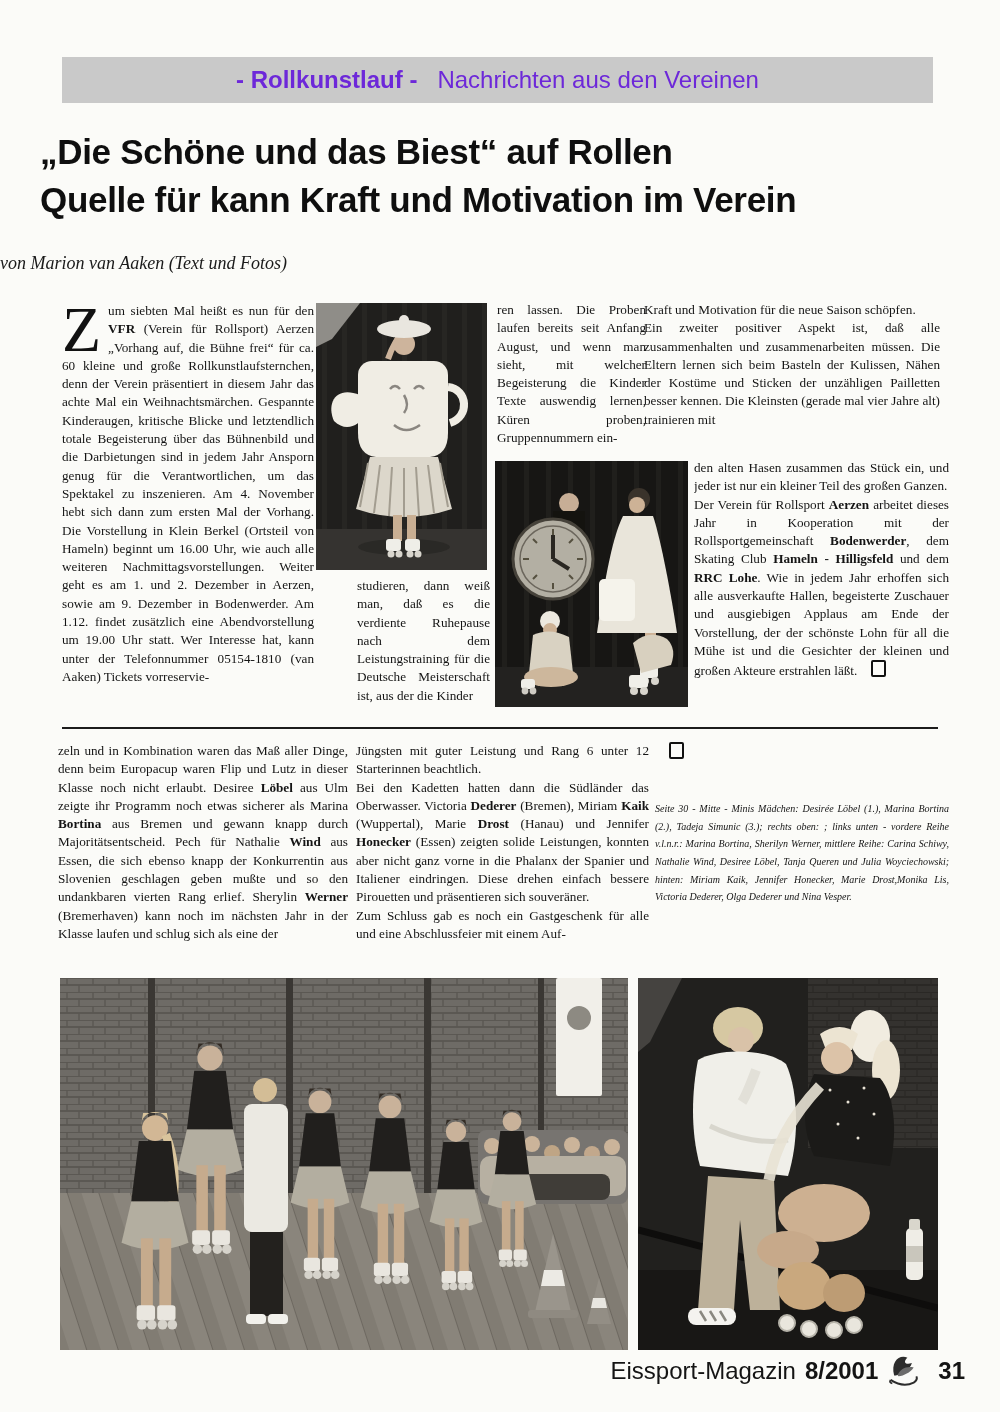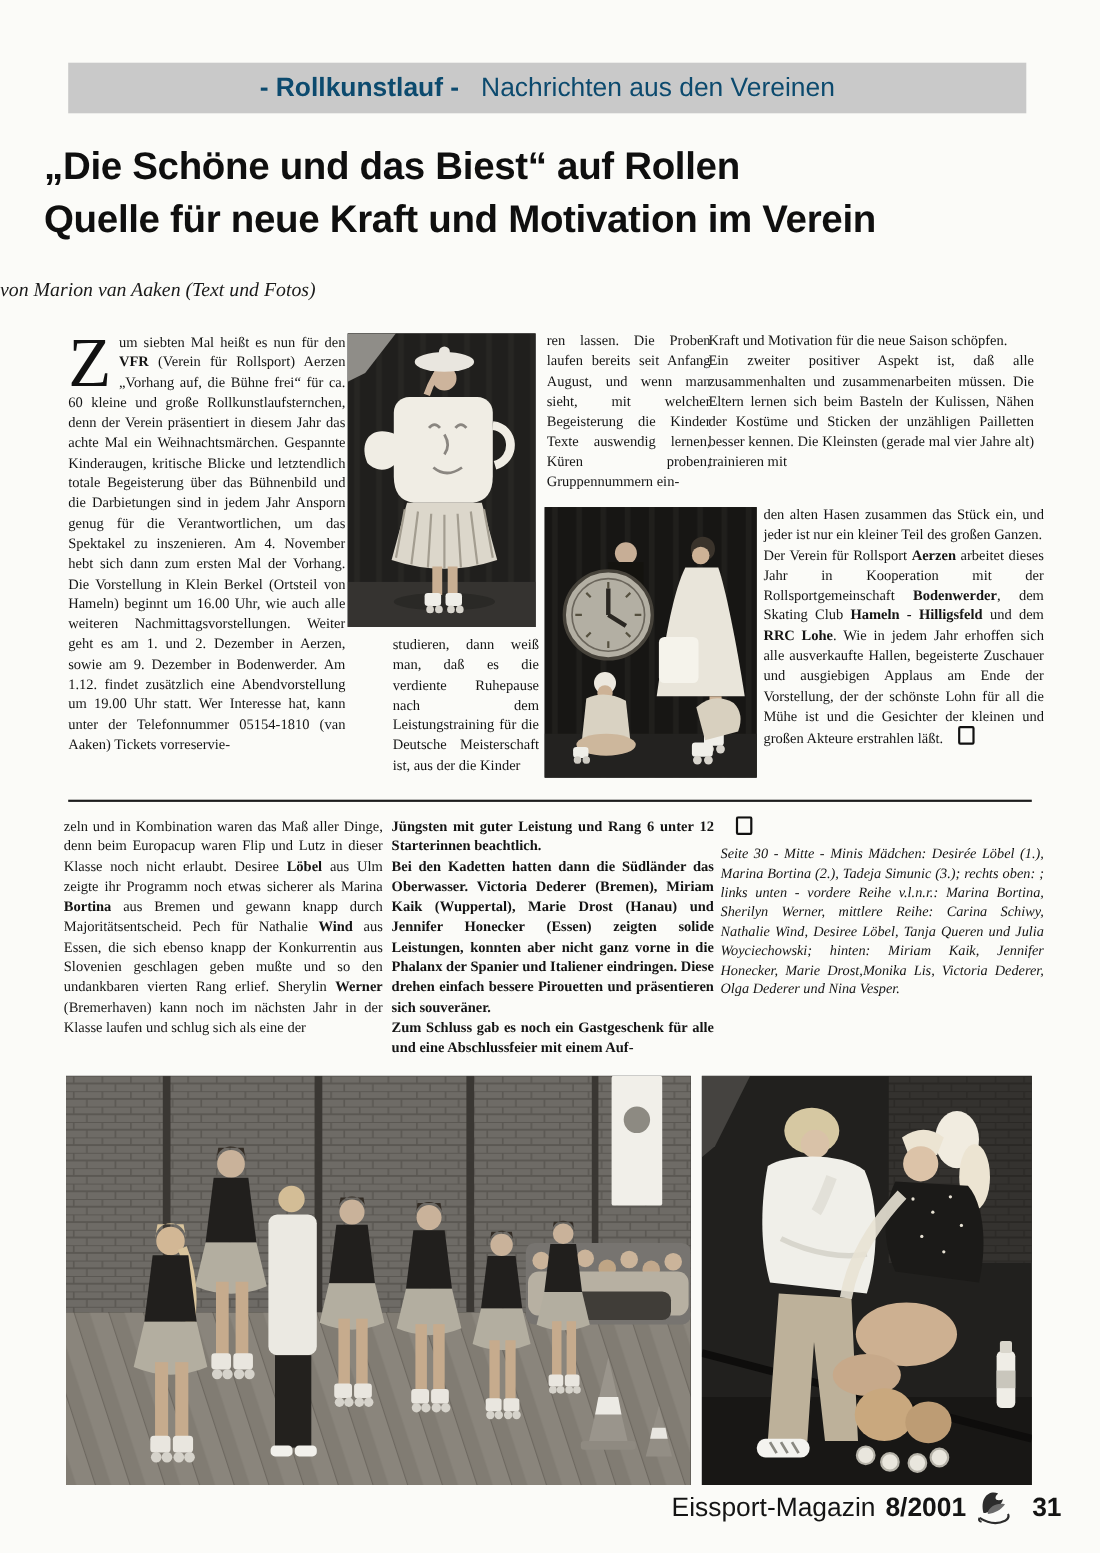--- a/index.html
+++ b/index.html
@@ -1,42 +1,42 @@
 <!DOCTYPE html>
 <html lang="de"><head>
 <meta charset="utf-8">
 <style>
   html,body{margin:0;padding:0;background:#e8e8e6;}
   .page{position:relative;width:1000px;height:1412px;margin:0 auto;background:#fbfbf8;
         font-family:"Liberation Serif",serif;color:#141414;overflow:hidden;}
   
   .kicker{position:absolute;left:62px;top:57px;width:871px;height:46px;background:#c9c9c9;
           display:flex;align-items:center;justify-content:center;gap:20px;
-          font-family:"Liberation Sans",sans-serif;font-size:24px;color:#0c4a6e;}
+          font-family:"Liberation Sans",sans-serif;font-size:24px;color:#6d28d9;}
   .kicker .b{font-weight:bold;}
   .headline{position:absolute;left:40px;top:128px;width:920px;margin:0;
             font-family:"Liberation Sans",sans-serif;font-weight:bold;font-size:35px;
             line-height:48px;color:#0f0f0f;letter-spacing:-0.3px;}
   .headline span{display:block;}
   .byline{position:absolute;left:0;top:253px;width:1000px;
           font-style:italic;font-size:18px;color:#1a1a1a;}
   
   .col{position:absolute;text-align:justify;font-size:13.2px;line-height:18.3px;
        overflow:hidden;hyphens:auto;-webkit-hyphens:auto;}
   .dropcap{float:left;font-size:64px;line-height:52px;padding:2px 7px 0 0;color:#111;}
   .c-top1{left:62px;top:302px;width:252px;height:424px;}
   .c-top2a{left:497px;top:301px;width:149px;height:162px;}
   .c-top2b{left:357px;top:577px;width:133px;height:150px;}
   .c-top3a{left:644px;top:301px;width:296px;height:158px;}
   .c-top3b{left:694px;top:459px;width:255px;height:263px;}
   .rule{position:absolute;left:62px;top:727px;width:876px;height:2px;background:#1c1c1c;}
   .c-bot1{left:58px;top:742px;width:290px;height:230px;}
-  .c-bot2{left:356px;top:742px;width:293px;height:230px;font-weight:bold;}
+  .c-bot2{left:356px;top:742px;width:293px;height:230px;}
   .c-bot3{left:655px;top:742px;width:294px;height:232px;}
-  .caption{display:block;margin-top:5px;font-style:italic;font-size:13px;line-height:17.6px;}
+  .caption{display:block;margin-top:38px;font-style:italic;font-size:10px;line-height:17.6px;}
   .endmark{display:inline-block;width:11px;height:13px;border:2px solid #111;border-radius:2px;
            vertical-align:-2px;margin-left:14px;}
   
   .ph{position:absolute;overflow:hidden;background:#1d1c1a;}
   .ph svg{display:block;}
   .ph1{left:316px;top:303px;width:171px;height:267px;}
   .ph2{left:495px;top:461px;width:193px;height:246px;}
   .ph3{left:60px;top:978px;width:568px;height:372px;}
   .ph4{left:638px;top:978px;width:300px;height:372px;}
   
@@ -50,21 +50,21 @@
 
 <div class="page">
 
   <div class="kicker">
     <span class="b">- Rollkunstlauf -</span>
     <span>Nachrichten aus den Vereinen</span>
   </div>
 
   <h1 class="headline">
     <span>„Die Schöne und das Biest“ auf Rollen</span>
-    <span>Quelle für neue Kraft und Motivation im Verein</span>
+    <span>Quelle für kann Kraft und Motivation im Verein</span>
   </h1>
 
   <div class="byline">von Marion van Aaken (Text und Fotos)</div>
 
   <div class="col c-top1">
     <span class="dropcap">Z</span><span>um siebten Mal heißt es nun für den <b>VFR</b> (Verein für Rollsport) Aerzen „Vorhang auf, die Bühne frei“ für ca. 60 kleine und große Rollkunstlaufsternchen, denn der Verein präsentiert in diesem Jahr das achte Mal ein Weihnachtsmärchen. Gespannte Kinderaugen, kritische Blicke und letztendlich totale Begeisterung über das Bühnenbild und die Darbietungen sind in jedem Jahr Ansporn genug für die Verantwortlichen, um das Spektakel zu inszenieren. Am 4. November hebt sich dann zum ersten Mal der Vorhang. Die Vorstellung in Klein Berkel (Ortsteil von Hameln) beginnt um 16.00 Uhr, wie auch alle weiteren Nachmittagsvorstellungen. Weiter geht es am 1. und 2. Dezember in Aerzen, sowie am 9. Dezember in Bodenwerder. Am 1.12. findet zusätzlich eine Abendvorstellung um 19.00 Uhr statt. Wer Interesse hat, kann unter der Telefonnummer 05154-1810 (van Aaken) Tickets vorreservie-</span>
   </div>
 
   <figure class="ph ph1" style="margin:0" aria-label="Kind im Teekannen-Kostüm (Madame Pottine) auf Rollschuhen vor dunklem Vorhang">
     <svg viewBox="0 0 171 267" width="171" height="267">

